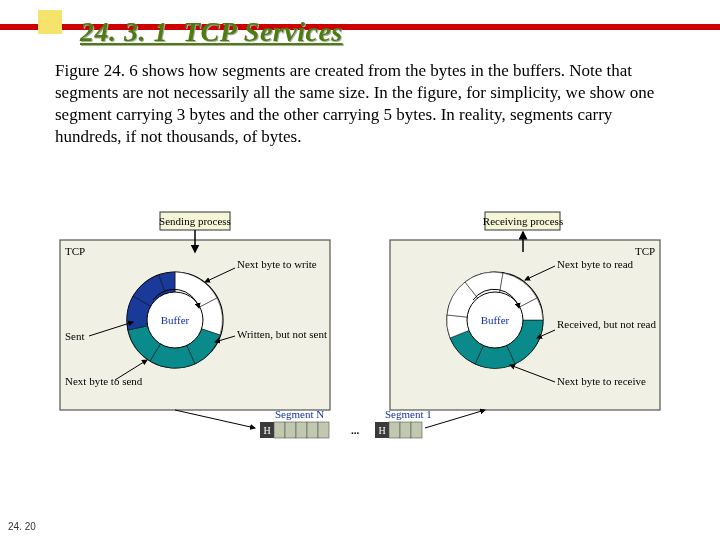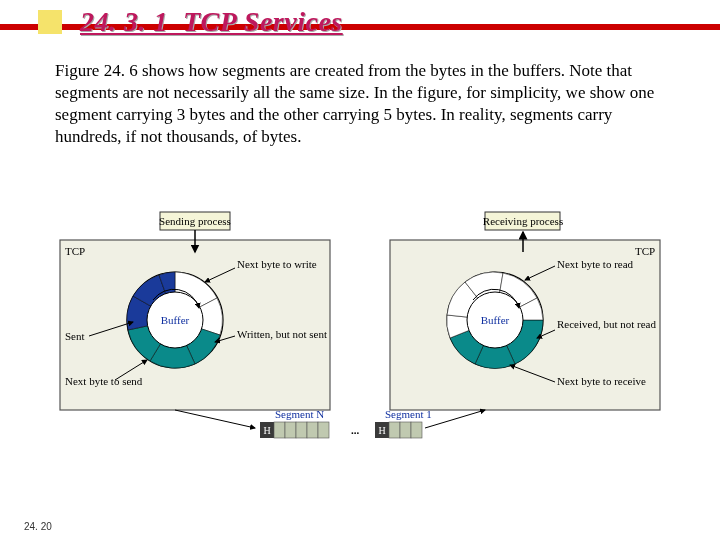--- a/index.html
+++ b/index.html
@@ -24,45 +24,45 @@
     position: absolute;
     left: 38px;
     top: 10px;
     width: 24px;
     height: 24px;
     background: #f5e36b;
   }
   .title {
     position: absolute;
     left: 80px;
-    top: 6px;
+    top: 16px;
     font-size: 28px;
     font-weight: bold;
     font-style: italic;
-    color: #be185d;
+    color: #4d7c0f;
     text-shadow: 1px 1px 0 #aaa;
     text-decoration: underline;
     letter-spacing: 0.5px;
   }
   .body-text {
     position: absolute;
     left: 55px;
     top: 60px;
     width: 620px;
     font-size: 17px;
     line-height: 1.3;
     color: #000;
   }
   .subheading {
     font-weight: bold;
     font-style: italic;
   }
   .pagenum {
     position: absolute;
-    left: 24px;
+    left: 8px;
     bottom: 8px;
     font-family: Arial, sans-serif;
     font-size: 10px;
     color: #333;
   }
   .figure {
     position: absolute;
     left: 55px;
     top: 210px;
     width: 610px;

